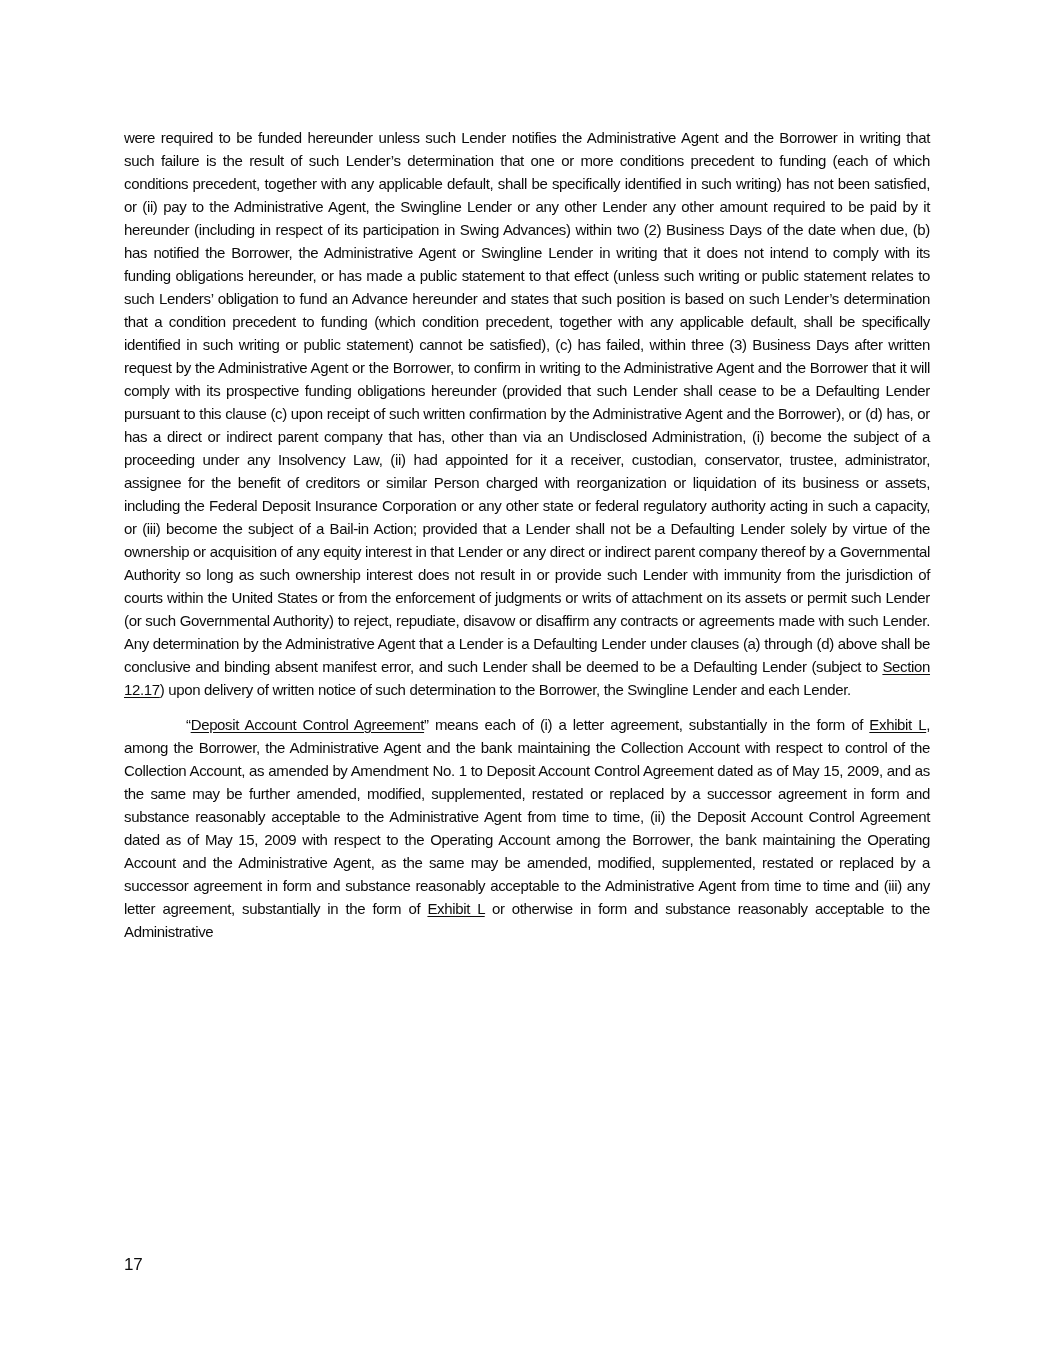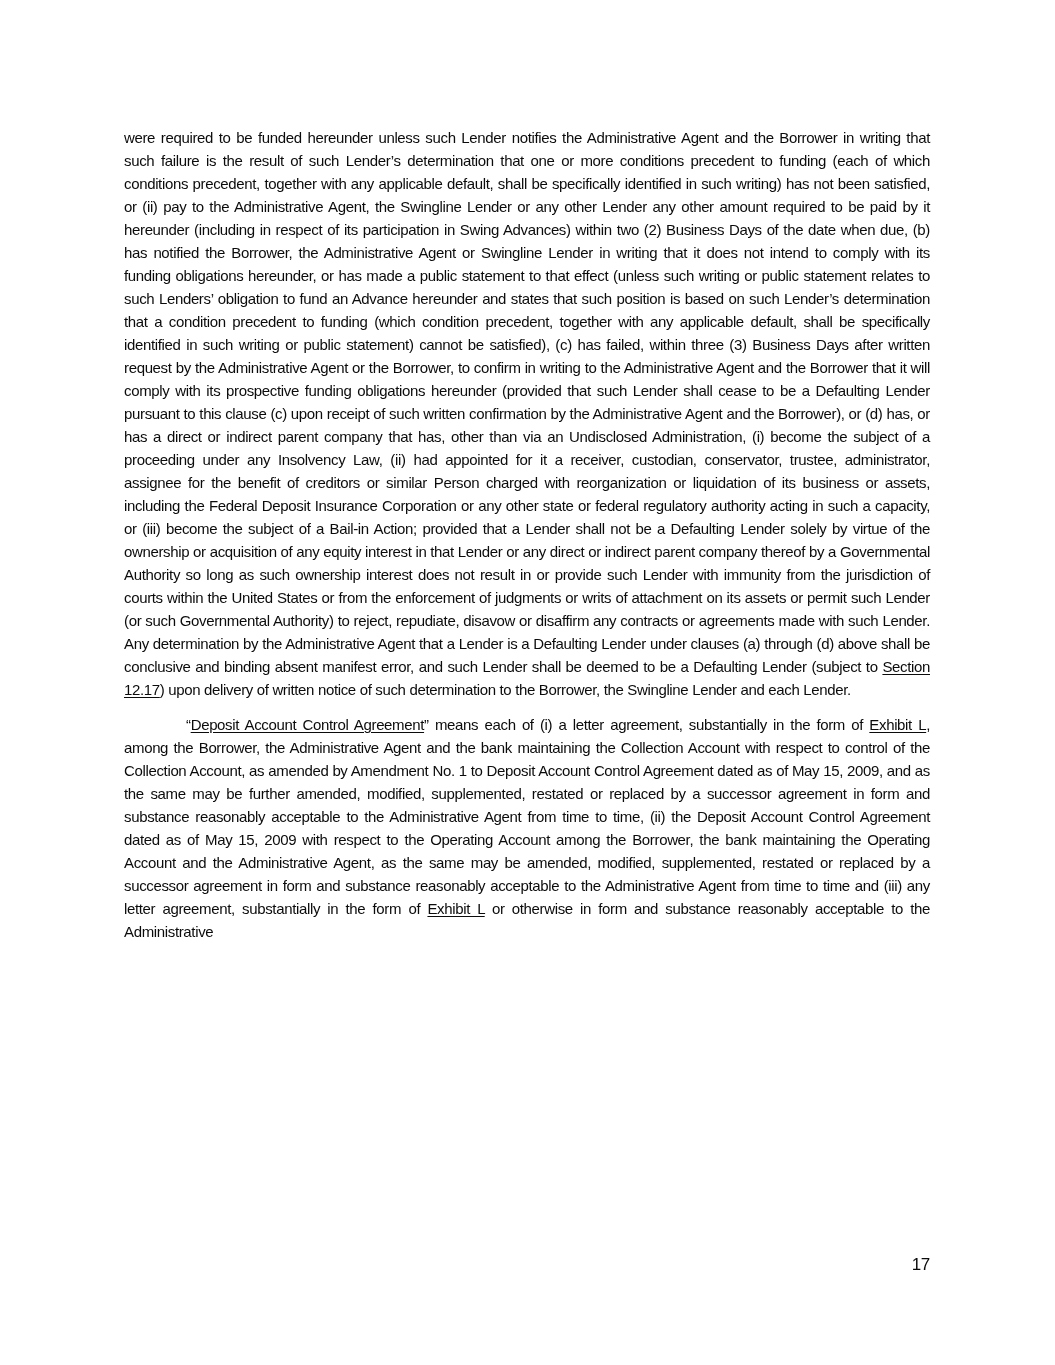--- a/index.html
+++ b/index.html
@@ -38,21 +38,21 @@
   }
   .u {
     text-decoration: underline;
     text-underline-offset: 2px;
   }
   .page-number {
     position: absolute;
     top: 1255px;
     left: 124px;
     width: 806px;
-    text-align: right;
+    text-align: left;
     font-size: 17px;
     letter-spacing: -0.3px;
     color: #0b0b0b;
   }
 </style>
 </head>
 <body>
 
 <div class="page">
   <div class="text-block">

